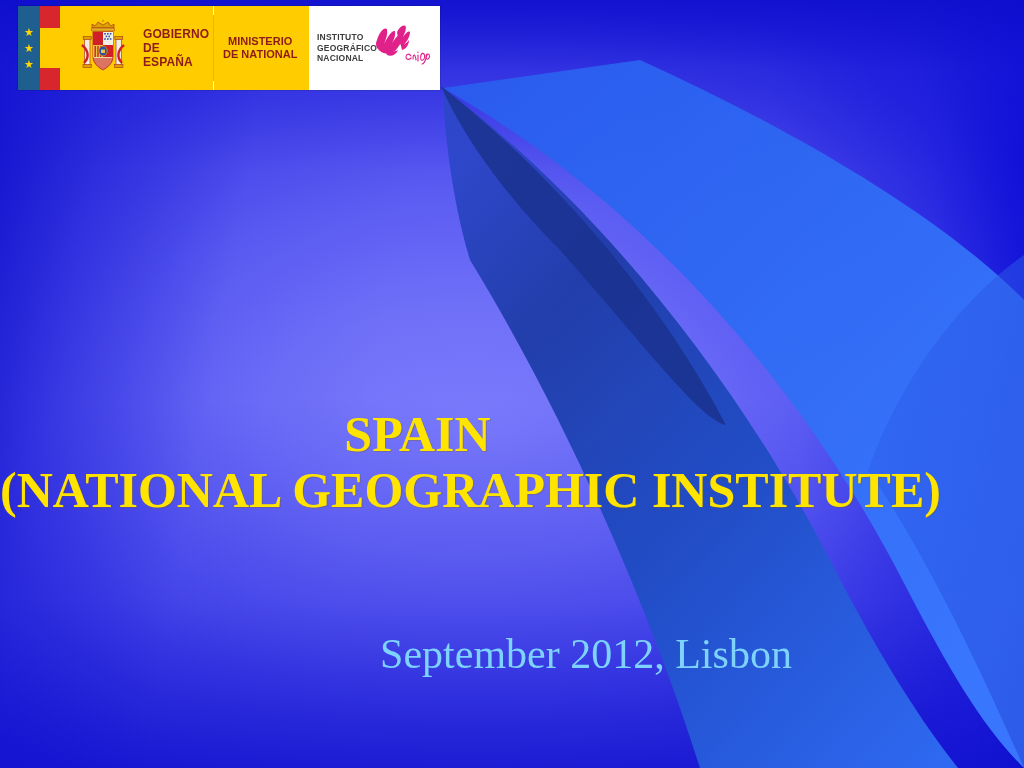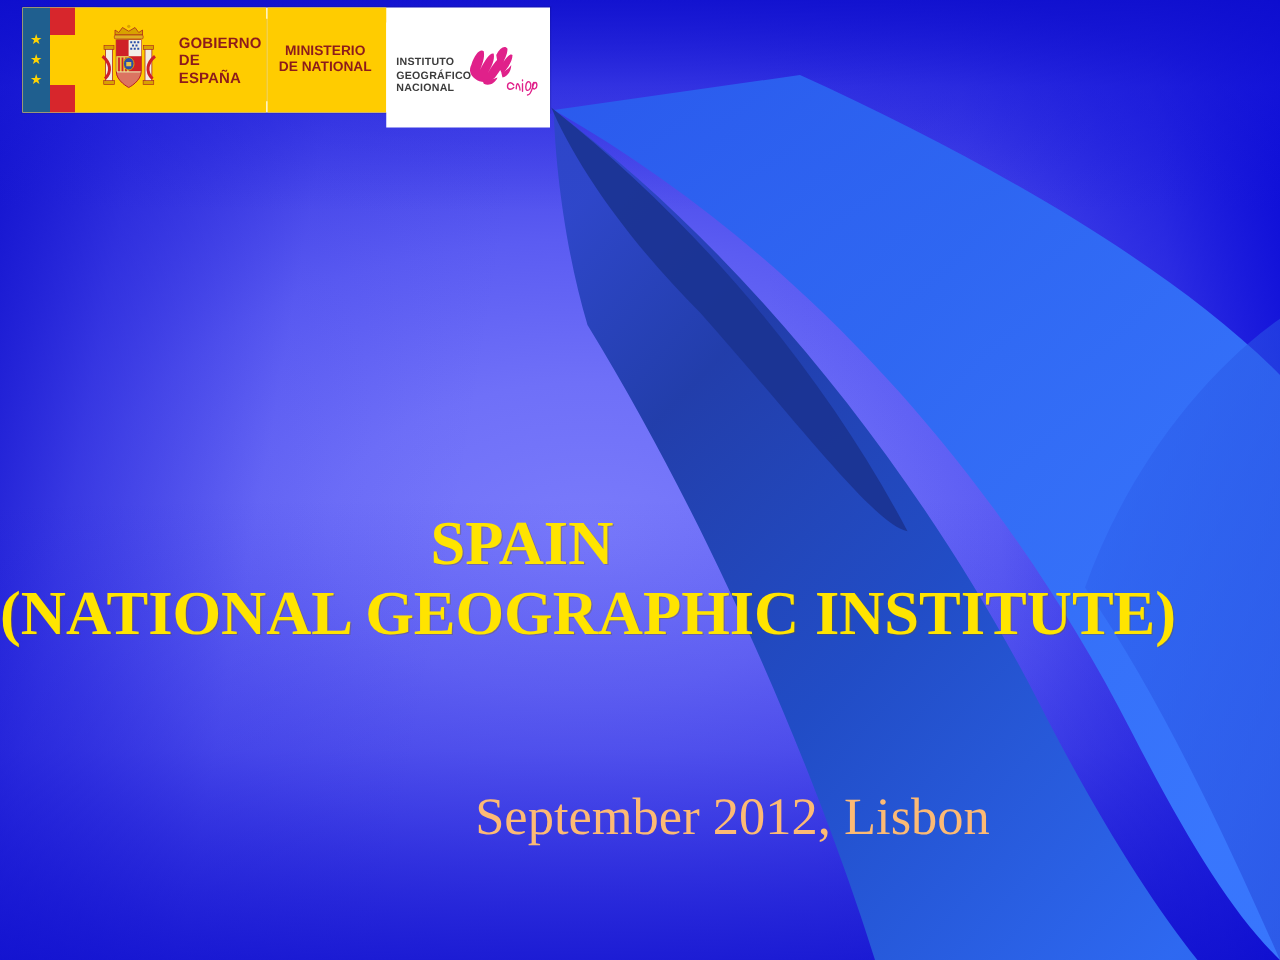--- a/index.html
+++ b/index.html
@@ -182,21 +182,20 @@
     text-align: center;
   }
   .logo-ign {
     flex: 1 1 auto;
     height: 100%;
     background: #ffffff;
     display: flex;
     align-items: center;
     padding-left: 8px;
     position: relative;
-    margin-top: 12px;
   }
   .logo-ign-text {
     font-family: "Liberation Sans", "DejaVu Sans", sans-serif;
     color: #3c3c3c;
     font-size: 8.5px;
     font-weight: 600;
     line-height: 10.5px;
     letter-spacing: 0.2px;
   }
   .cnig-mark {
@@ -246,21 +245,21 @@
     text-shadow: 1px 1px 0 rgba(120,90,0,0.30);
   }
   .footer-date {
     position: absolute;
     left: 0;
     top: 630px;
     width: 1018px;
     text-align: center;
     padding-left: 154px;
     box-sizing: border-box;
-    color: #fdba74;
+    color: #7dd3fc;
     font-size: 42px;
     font-weight: 400;
     white-space: nowrap;
   }
 </style>
 </head>
 <body>
 
 <div id="slide">
 

